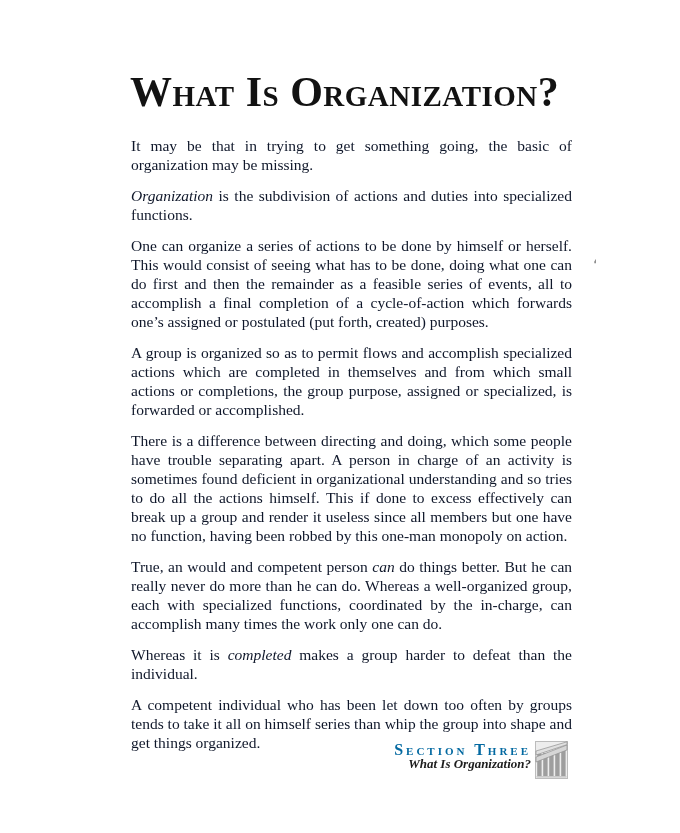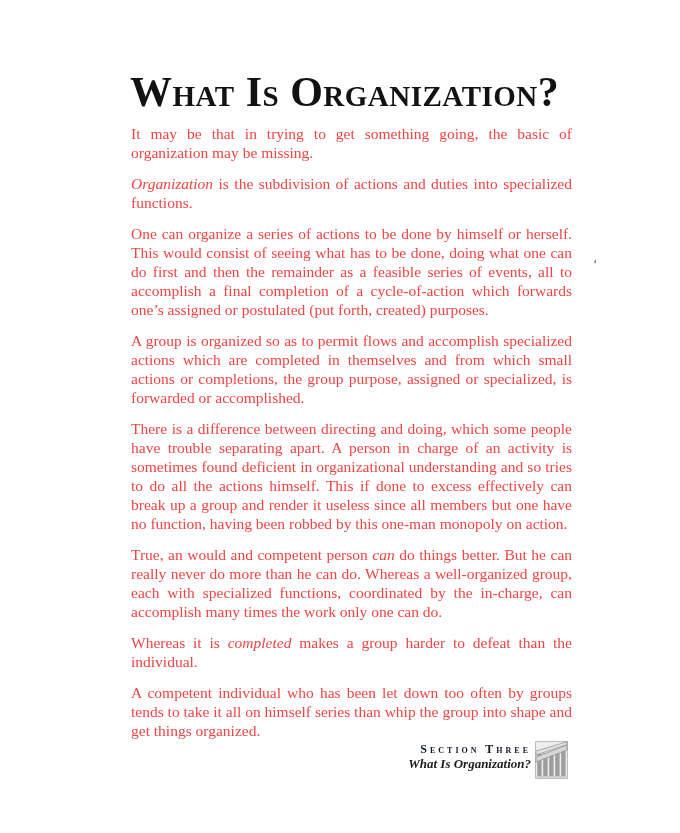--- a/index.html
+++ b/index.html
@@ -23,23 +23,23 @@
     font-weight: bold;
     font-variant: small-caps;
     letter-spacing: 0.5px;
     color: #121212;
     line-height: 1.05;
     white-space: nowrap;
   }
   .body-col {
     position: absolute;
     left: 131px;
-    top: 124px;
+    top: 136px;
     width: 441px;
-    color: #ef4444;
+    color: #0f172a;
     font-size: 15.5px;
     line-height: 19px;
     text-align: justify;
   }
   .body-col p {
     margin: 0 0 12px 0;
   }
   .body-col em {
     font-style: italic;
   }
@@ -62,23 +62,23 @@
     align-items: flex-start;
     gap: 4px;
   }
   .footer-text {
     text-align: right;
     padding-top: 2px;
   }
   .section-label {
     font-variant: small-caps;
     font-weight: bold;
-    font-size: 12px;
+    font-size: 16px;
     letter-spacing: 3px;
-    color: #0f172a;
+    color: #0369a1;
     line-height: 13px;
   }
   .section-title {
     font-style: italic;
     font-weight: bold;
     font-size: 13px;
     color: #1d1d1d;
     line-height: 15px;
   }
   .footer-logo {

